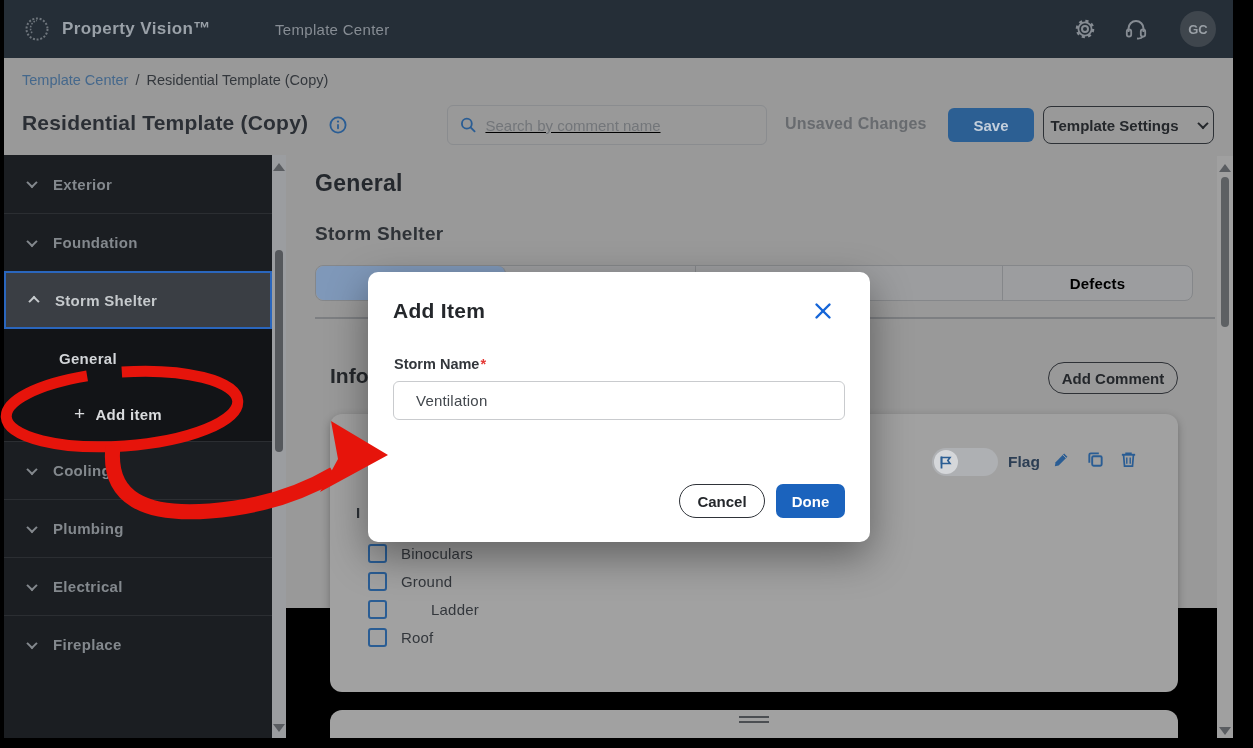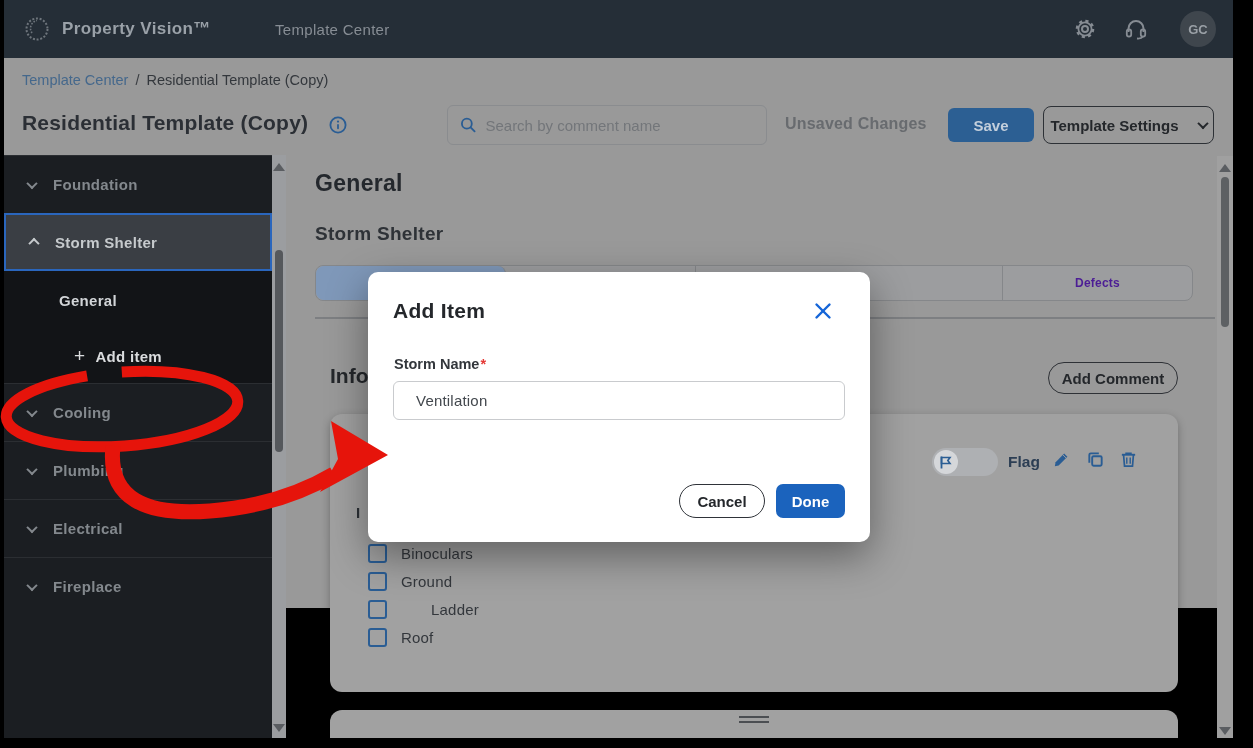--- a/index.html
+++ b/index.html
@@ -23,21 +23,21 @@
     display:flex; align-items:center; justify-content:center; cursor:pointer; }
 
   
   #breadcrumb { left:22px; top:72px; font-size:14.5px; display:flex; gap:7px; }
   #bc-link { color:#45688c; font-weight:500; cursor:pointer; }
   #bc-sep { color:#3a3d41; }
   #bc-current { color:#33373c; }
   #page-title { left:22px; top:111px; font-size:21px; font-weight:700; color:#2b2f35; letter-spacing:.2px; }
   #info-icon { left:329px; top:116px; width:18px; height:18px; color:#2a5d94; cursor:pointer; }
   #searchbox { left:447px; top:105px; width:320px; height:40px; border:1px solid #8a8c8f;
-    border-radius:6px; display:flex; align-items:center; padding:0 12px; gap:9px; }
+    border-radius:6px; display:flex; align-items:center; padding:0 12px; gap:9px;text-decoration:underline; }
   #searchbox input { border:none; outline:none; background:transparent; width:100%;
     font-size:15px; color:#4a4e53; font-family:inherit; }
   #searchbox input::placeholder { color:#73767a; }
   #unsaved { left:785px; top:115px; font-size:16px; font-weight:600; color:#686b6f; letter-spacing:.2px; }
   #save-btn { left:948px; top:108px; width:86px; height:34px; background:#2c5f93; border:none;
     border-radius:6px; color:#c3cfdc; font-size:15px; font-weight:600; font-family:inherit; cursor:pointer; }
   #settings-btn { left:1043px; top:106px; width:171px; height:38px; background:transparent;
     border:1.5px solid #2d3136; border-radius:8px; color:#24272b; font-size:15px; font-weight:600;
     font-family:inherit; display:flex; align-items:center; justify-content:center; gap:20px; cursor:pointer; }
 
@@ -62,22 +62,22 @@
   .sb-thumb { background:#55585c; border-radius:4px; cursor:pointer; }
   .sb-arrow { width:0; height:0; cursor:pointer; }
   .arr-up { border-left:6px solid transparent; border-right:6px solid transparent; border-bottom:8px solid #5a5d61; }
   .arr-down { border-left:6px solid transparent; border-right:6px solid transparent; border-top:8px solid #5a5d61; }
 
   
   #h-general { left:315px; top:170px; font-size:23px; font-weight:700; color:#24282d; letter-spacing:.3px; }
   #h-storm { left:315px; top:223px; font-size:19px; font-weight:600; color:#2e3237; letter-spacing:.3px; }
   #tabstrip { left:315px; top:265px; width:878px; height:36px; border:1px solid #85878a;
     border-radius:8px; background:#9c9d9f; display:flex; }
-  .tab { flex:1; display:flex; align-items:center; justify-content:center; font-size:12px;
-    font-weight:600; color:#4c1d95; letter-spacing:.2px; border-right:1px solid #85878a; cursor:pointer; }
+  .tab { flex:1; display:flex; align-items:center; justify-content:center; font-size:15px;
+    font-weight:600; color:#000000; letter-spacing:.2px; border-right:1px solid #85878a; cursor:pointer; }
   .tab:last-child { border-right:none; }
   .tab.selected { background:#7f98b9; border-radius:8px; }
   .tab.anchor-left { justify-content:flex-start; padding-left:117px; }
   #tab-divider { left:315px; top:317px; width:900px; height:2px; background:#7d7f82; }
   #add-comment { left:1048px; top:362px; width:130px; height:32px; background:transparent;
     border:1.5px solid #2e3136; border-radius:16px; color:#24272b; font-size:15px; font-weight:600;
     font-family:inherit; cursor:pointer; }
   #partial-heading { left:330px; top:364px; font-size:21px; font-weight:700; color:#24272b; }
   #card1 { left:330px; top:414px; width:848px; height:278px; background:#a1a1a1; border-radius:12px;
     box-shadow:0 3px 8px rgba(0,0,0,.28); }
@@ -166,20 +166,24 @@
   </div>
 
   <div id="unsaved" class="abs">Unsaved Changes</div>
   <button id="save-btn" class="abs">Save</button>
   <div id="settings-btn" class="abs">
     <span>Template Settings</span>
     <span class="chev down" style="color:#24272b;"></span>
   </div>
 
   <div id="sidebar" class="abs">
+    <div class="side-row">
+      <span class="chev down"></span>
+      <span>Exterior</span>
+    </div>
     <div class="side-row sep">
       <span class="chev down"></span>
       <span>Foundation</span>
     </div>
     <div class="side-row sep selected">
       <span class="chev up"></span>
       <span>Storm Shelter</span>
     </div>
     <div class="subarea">
       <div id="side-general">General</div>

